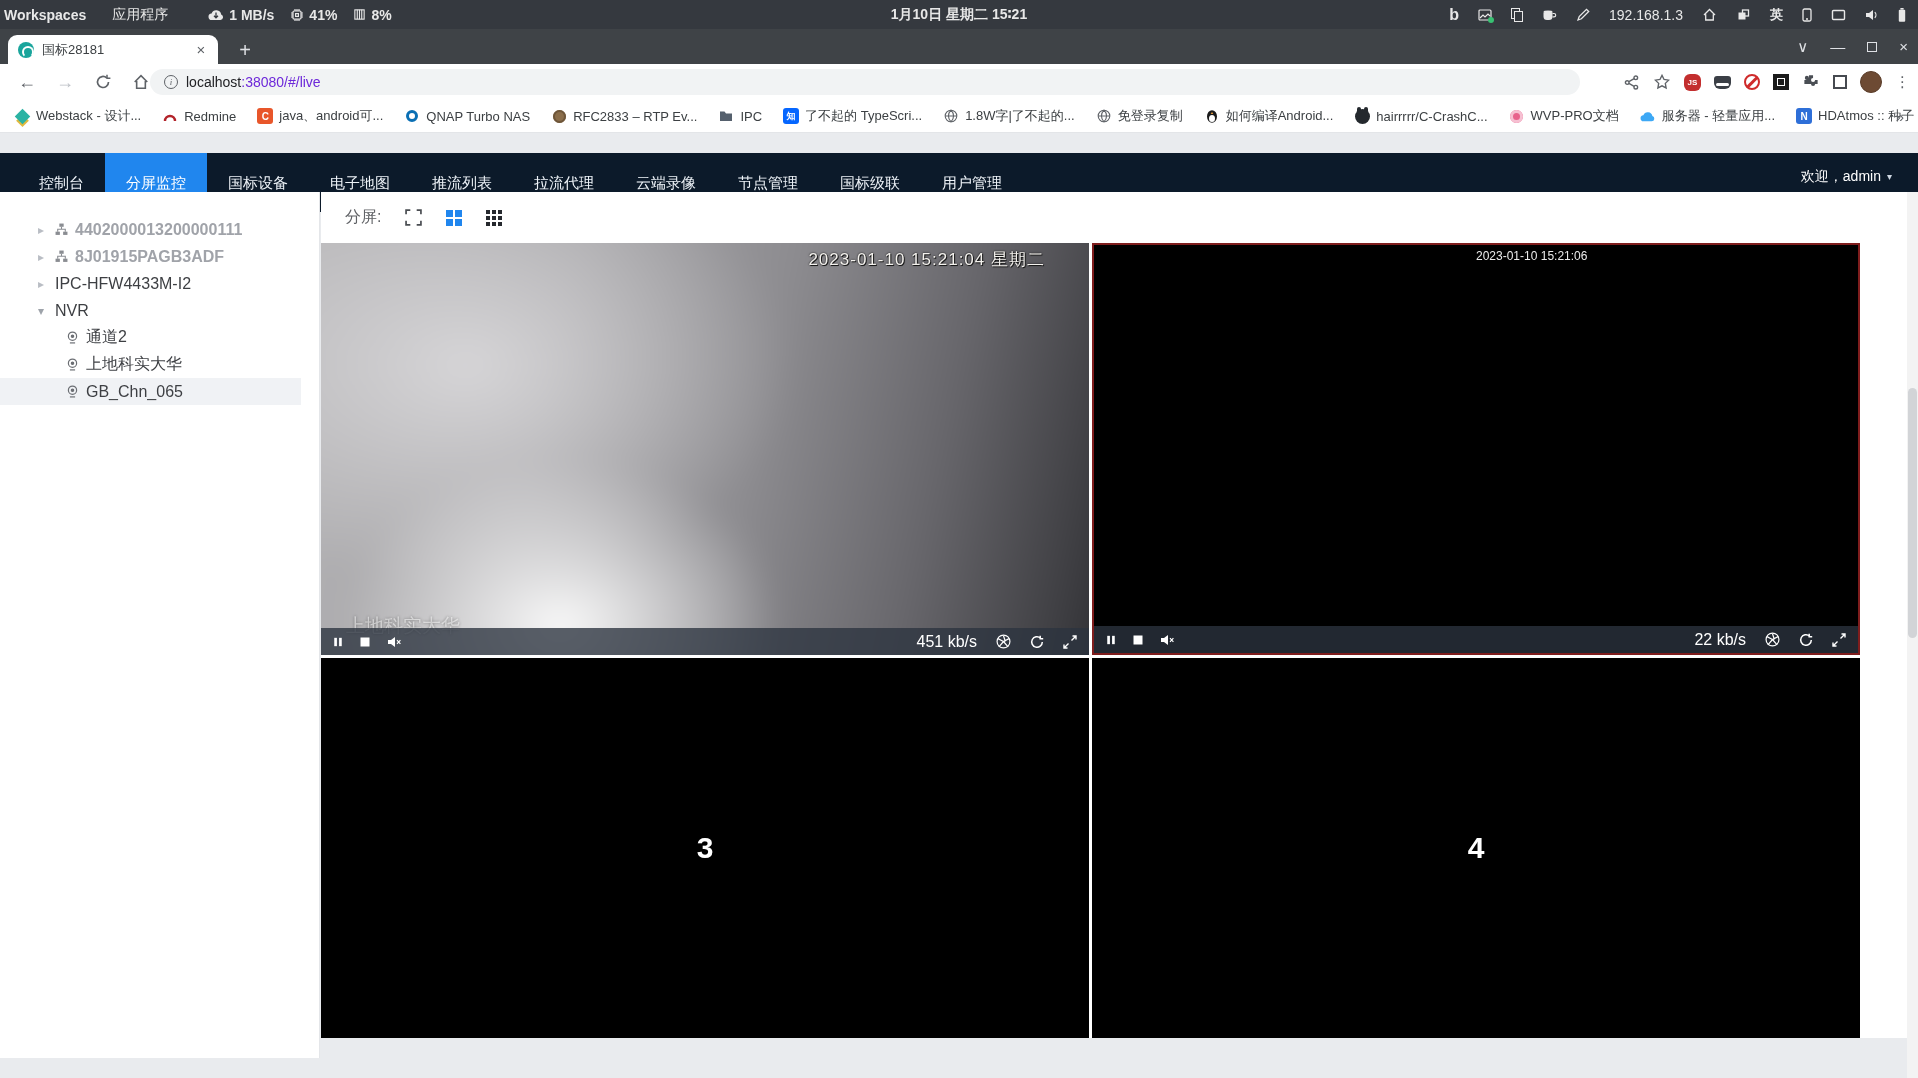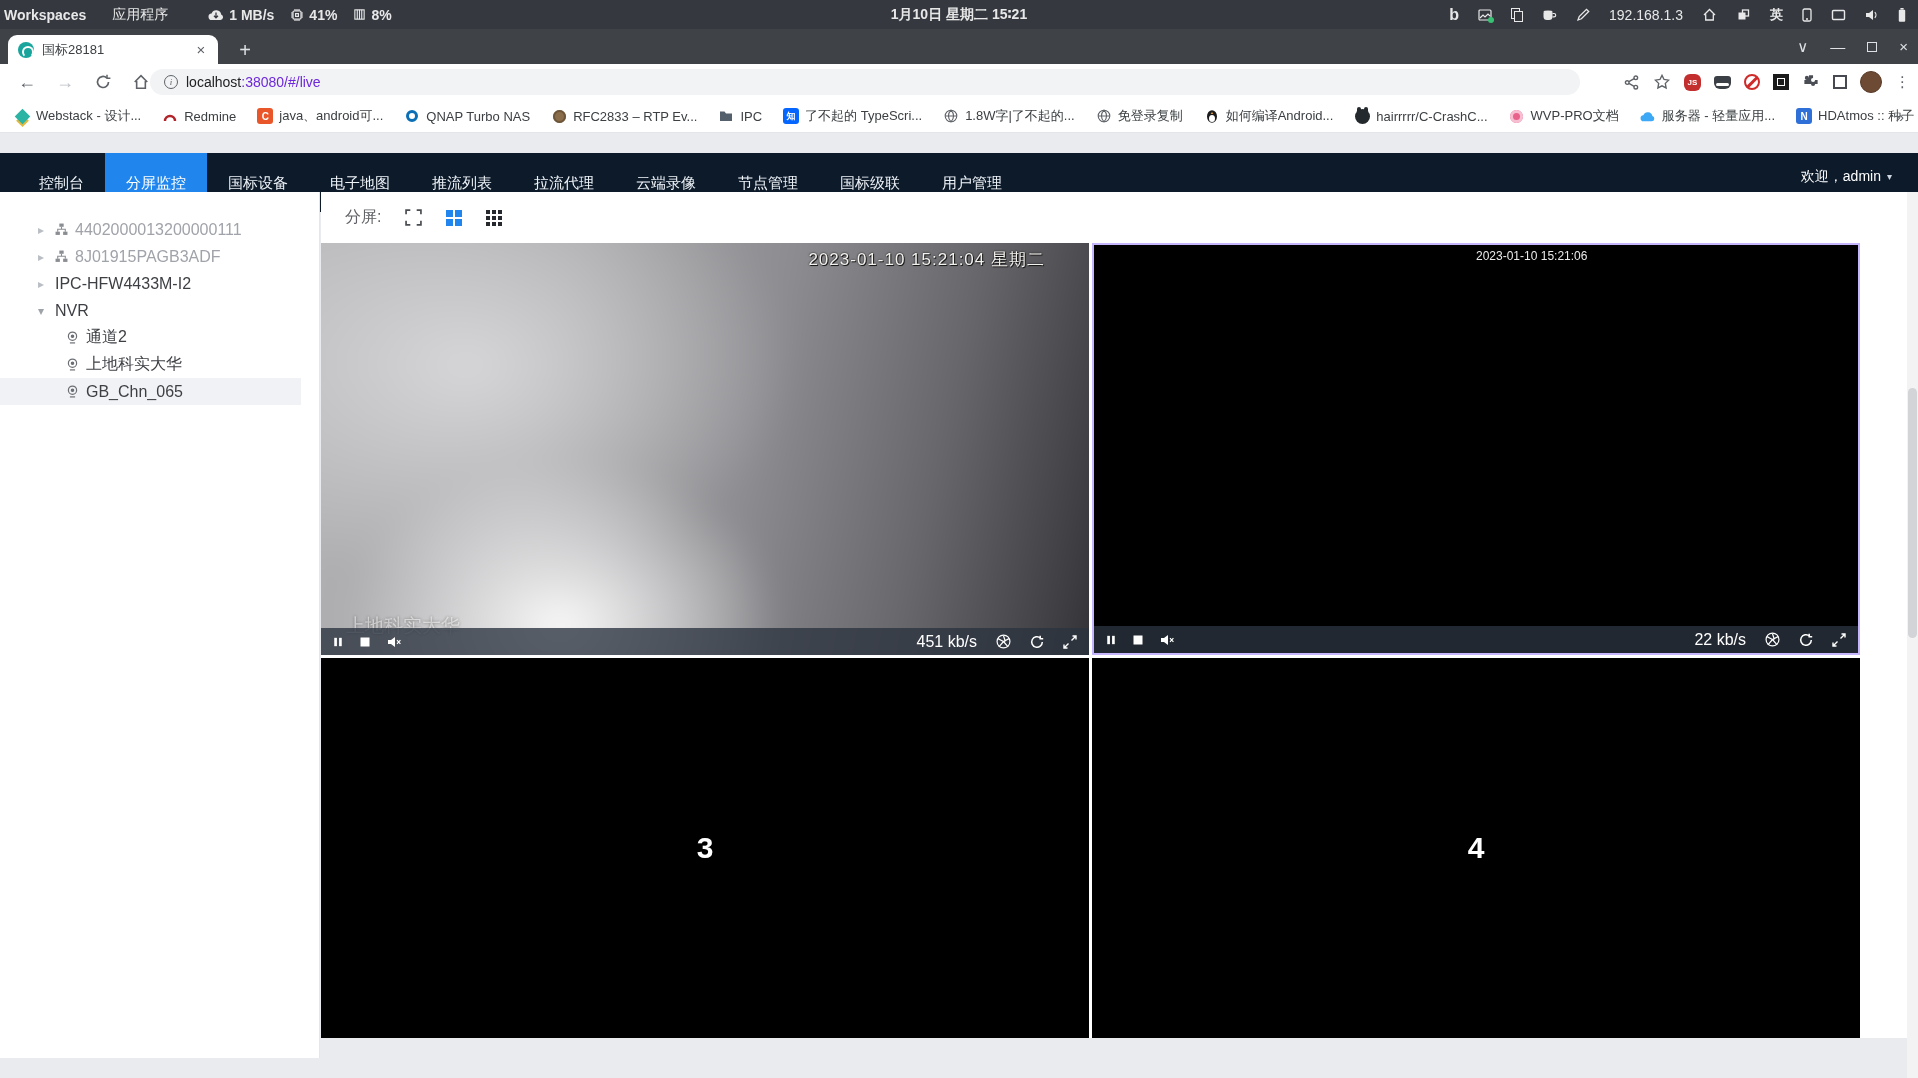--- a/index.html
+++ b/index.html
@@ -83,37 +83,37 @@
   .usermenu .car { font-size:10px; color:#cfd8e2; }
 
   
   .sidebar { position:absolute; left:0; top:192px; width:320px; height:866px; background:#fff; border-right:1px solid #e4e6e9; }
   .sb-title { text-align:center; font-size:16px; color:#303133; font-weight:500; padding-top:22px; }
   .tree { margin-top:24px; font-size:16px; }
   .trow { height:27px; display:flex; align-items:center; gap:7px; padding-left:38px; color:#3d3f43; cursor:pointer; }
   .trow.lvl2 { padding-left:66px; }
   .trow .arrow { color:#b9bdc4; font-size:12px; width:10px; flex:none; }
   .trow .arrow.exp { color:#9ea3aa; }
-  .tlabel.muted { color:#a0a3a9; }
+  .tlabel.muted { color:#a0a3a9;font-weight:bold; }
   .trow.selected { background:#f0f2f5; margin-right:18px; }
   .ticon { color:#8a8d92; display:inline-flex; flex:none; }
   .ticon.cam { color:#6b6e73; }
 
   .main { position:absolute; left:321px; top:192px; width:1597px; height:846px; background:#fff; }
   .splitrow { height:51px; display:flex; align-items:center; gap:24px; padding-left:24px; }
   .splitlabel { font-size:16px; color:#606266; }
   .ic-full { color:#4a4d52; }
   .ic-grid2 { display:grid; grid-template-columns:7px 7px; grid-template-rows:7px 7px; gap:2px; }
   .ic-grid2 i { background:#2086ee; display:block; }
   .ic-grid3 { display:grid; grid-template-columns:4px 4px 4px; grid-template-rows:4px 4px 4px; gap:2px; }
   .ic-grid3 i { background:#26292e; display:block; }
 
   .vgrid { position:absolute; left:0; top:51px; width:1539px; height:795px; display:grid; grid-template-columns:1fr 1fr; grid-template-rows:412px 380px; gap:3px; background:#fff; }
   .cell { position:relative; background:#000; overflow:hidden; }
-  .cell.sel { border:2px solid #c4b5fd; }
+  .cell.sel { border:2px solid #7f1d1d; }
   .v1img { position:absolute; inset:-40px; filter:blur(14px);
     background:
       radial-gradient(42% 55% at 33% 86%, rgba(255,255,255,.95), rgba(255,255,255,0) 62%),
       radial-gradient(55% 65% at 22% 33%, rgba(222,221,223,.85), rgba(222,221,223,0) 70%),
       linear-gradient(102deg,#b5b4b6 0%,#a5a4a7 32%,#8d8c90 55%,#67666b 75%,#3c3c40 92%,#242428 100%); }
   .osd1 { position:absolute; top:5px; right:44px; font-size:17px; color:#f4f2ee; letter-spacing:1px; text-shadow:0 0 2px #000,1px 1px 0 #222; z-index:2; }
   .osd2 { position:absolute; top:4px; left:50%; font-size:12px; color:rgba(255,255,255,.92); text-shadow:0 0 2px #000; z-index:2; }
   .wmark { position:absolute; left:25px; bottom:16px; font-size:19px; color:rgba(255,255,255,.55); text-shadow:0 0 3px rgba(0,0,0,.4); z-index:1; }
   .decode-msg { position:absolute; left:0; right:0; top:44%; text-align:center; color:#fff; font-size:30px; letter-spacing:3px; font-weight:500; }
   .cellnum { position:absolute; inset:0; display:flex; align-items:center; justify-content:center; color:#fff; font-size:30px; font-weight:700; }

